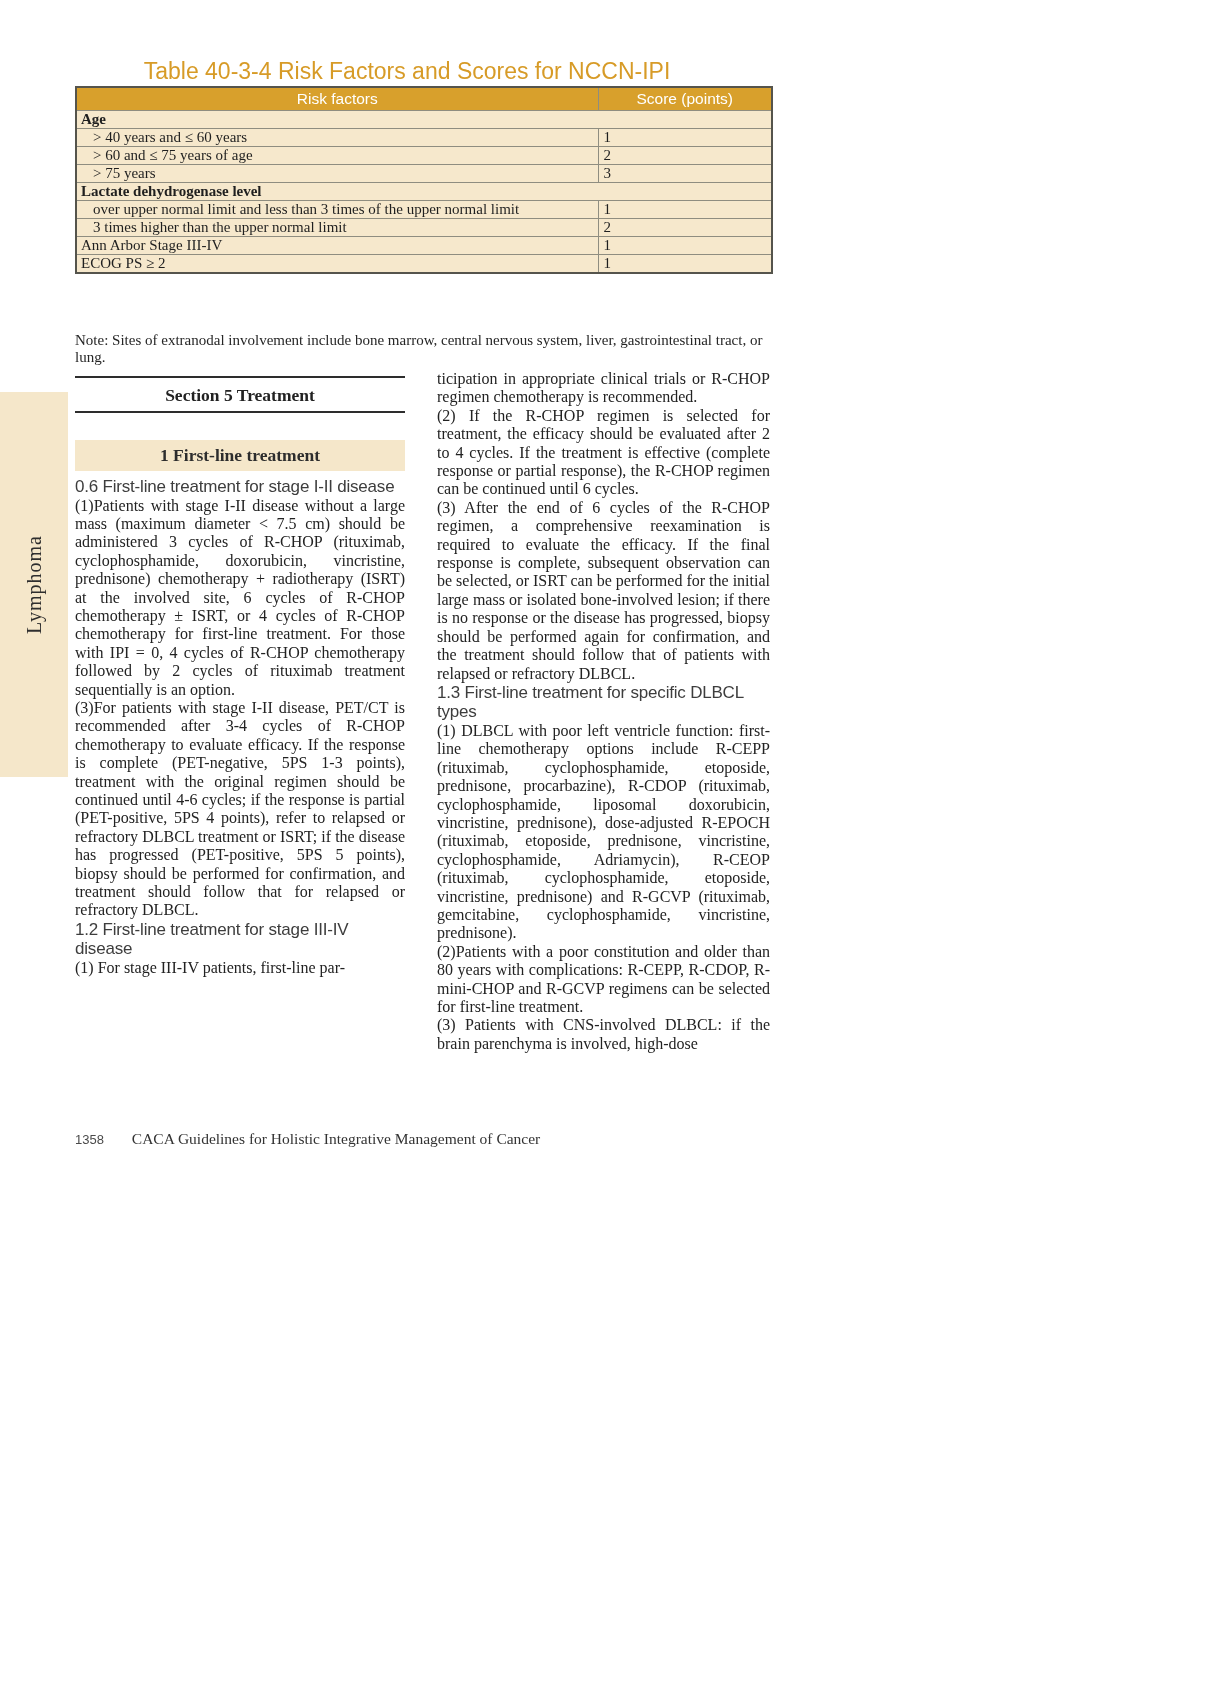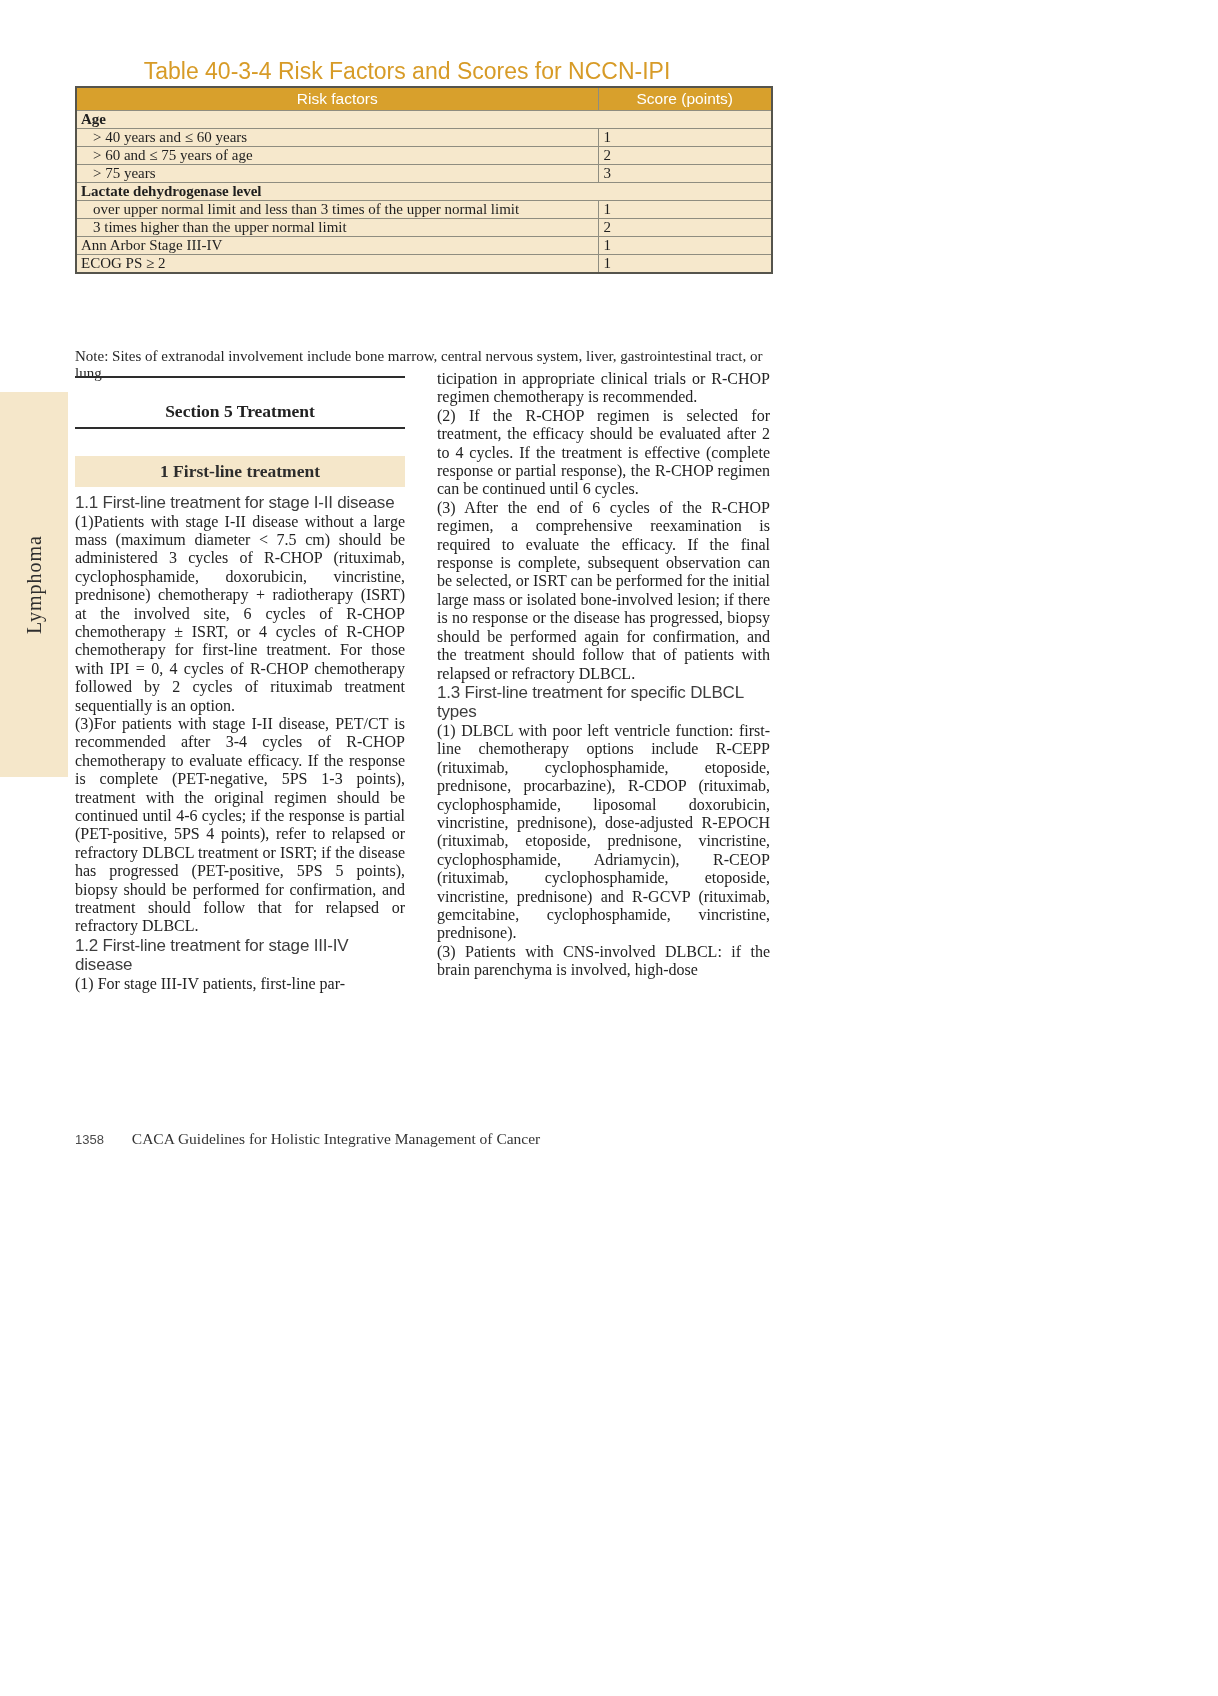--- a/index.html
+++ b/index.html
@@ -60,30 +60,30 @@
     border:1px solid #8f8d80;
     height:18px;padding:0 4px;
     font-family:"Liberation Serif", serif;
     color:#1f1f1f;vertical-align:middle;
   }
   table.risk td.group{font-weight:bold;font-family:Liberation Serif, serif;}
   table.risk td.sub{padding-left:16px;}
   table.risk td.score{padding-left:5px;}
   .tbl-note{
     position:absolute;left:75px;top:332px;width:720px;
-    font-size:15px;color:#262626;margin-top:16px;
+    font-size:15px;color:#262626;
   }
   
   .col{position:absolute;font-size:16px;line-height:18.4px;text-align:justify;}
   .col-left{left:75px;top:376px;width:330px;}
   .col-right{left:437px;top:370px;width:333px;}
   .section-head{
     border-top:2px solid #2d2d2d;border-bottom:2px solid #2d2d2d;
     text-align:center;font-weight:bold;font-size:17.5px;
-    padding:23px 0 6px 0;line-height:20px;
+    padding:7px 0 6px 0;line-height:20px;
   }
   .banner{
     margin-top:27px;height:31px;line-height:31px;
     background:var(--tab-bg);
     text-align:center;font-weight:bold;font-size:17.5px;color:#2d2d2d;
   }
   .blocks{margin-top:6px;}
   .col-right .blocks{margin-top:0;}
   .sub-heading{
     font-family:"Liberation Sans", sans-serif;
@@ -161,35 +161,36 @@
         </tr>
       </tbody>
   </table>
 
   <div class="tbl-note">Note: Sites of extranodal involvement include bone marrow, central nervous system, liver, gastrointestinal tract, or lung.</div>
 
   <div class="col col-left">
     <div class="section-head">Section 5 Treatment</div>
     <div class="banner">1 First-line treatment</div>
     <div class="blocks">
-        <div class="sub-heading">1.1 First-line treatment for stage I-II disease</div>
+        <div class="sub-heading">0.6 First-line treatment for stage I-II disease</div>
         <div class="para">(1)Patients with stage I-II disease without a large mass (maximum diameter &lt; 7.5 cm) should be administered 3 cycles of R-CHOP (rituximab, cyclophosphamide, doxorubicin, vincristine, prednisone) chemotherapy + radiotherapy (ISRT) at the involved site, 6 cycles of R-CHOP chemotherapy ± ISRT, or 4 cycles of R-CHOP chemotherapy for first-line treatment. For those with IPI = 0, 4 cycles of R-CHOP chemotherapy followed by 2 cycles of rituximab treatment sequentially is an option.</div>
         <div class="para">(3)For patients with stage I-II disease, PET/CT is recommended after 3-4 cycles of R-CHOP chemotherapy to evaluate efficacy. If the response is complete (PET-negative, 5PS 1-3 points), treatment with the original regimen should be continued until 4-6 cycles; if the response is partial (PET-positive, 5PS 4 points), refer to relapsed or refractory DLBCL treatment or ISRT; if the disease has progressed (PET-positive, 5PS 5 points), biopsy should be performed for confirmation, and treatment should follow that for relapsed or refractory DLBCL.</div>
         <div class="sub-heading">1.2 First-line treatment for stage III-IV disease</div>
         <div class="para">(1) For stage III-IV patients, first-line par-</div>
       </div>
   </div>
 
   <div class="col col-right">
     <div class="blocks">
         <div class="para">ticipation in appropriate clinical trials or R-CHOP regimen chemotherapy is recommended.</div>
         <div class="para">(2) If the R-CHOP regimen is selected for treatment, the efficacy should be evaluated after 2 to 4 cycles. If the treatment is effective (complete response or partial response), the R-CHOP regimen can be continued until 6 cycles.</div>
         <div class="para">(3) After the end of 6 cycles of the R-CHOP regimen, a comprehensive reexamination is required to evaluate the efficacy. If the final response is complete, subsequent observation can be selected, or ISRT can be performed for the initial large mass or isolated bone-involved lesion; if there is no response or the disease has progressed, biopsy should be performed again for confirmation, and the treatment should follow that of patients with relapsed or refractory DLBCL.</div>
         <div class="sub-heading">1.3 First-line treatment for specific DLBCL types</div>
         <div class="para">(1) DLBCL with poor left ventricle function: first-line chemotherapy options include R-CEPP (rituximab, cyclophosphamide, etoposide, prednisone, procarbazine), R-CDOP (rituximab, cyclophosphamide, liposomal doxorubicin, vincristine, prednisone), dose-adjusted R-EPOCH (rituximab, etoposide, prednisone, vincristine, cyclophosphamide, Adriamycin), R-CEOP (rituximab, cyclophosphamide, etoposide, vincristine, prednisone) and R-GCVP (rituximab, gemcitabine, cyclophosphamide, vincristine, prednisone).</div>
+        <div class="para">(2)Patients with a poor constitution and older than 80 years with complications: R-CEPP, R-CDOP, R-mini-CHOP and R-GCVP regimens can be selected for first-line treatment.</div>
         <div class="para">(3) Patients with CNS-involved DLBCL: if the brain parenchyma is involved, high-dose</div>
       </div>
   </div>
 
   <div class="footer">
     <span class="pageno">1358</span>
     <span class="booktitle">CACA Guidelines for Holistic Integrative Management of Cancer</span>
   </div>
 
 </div>

